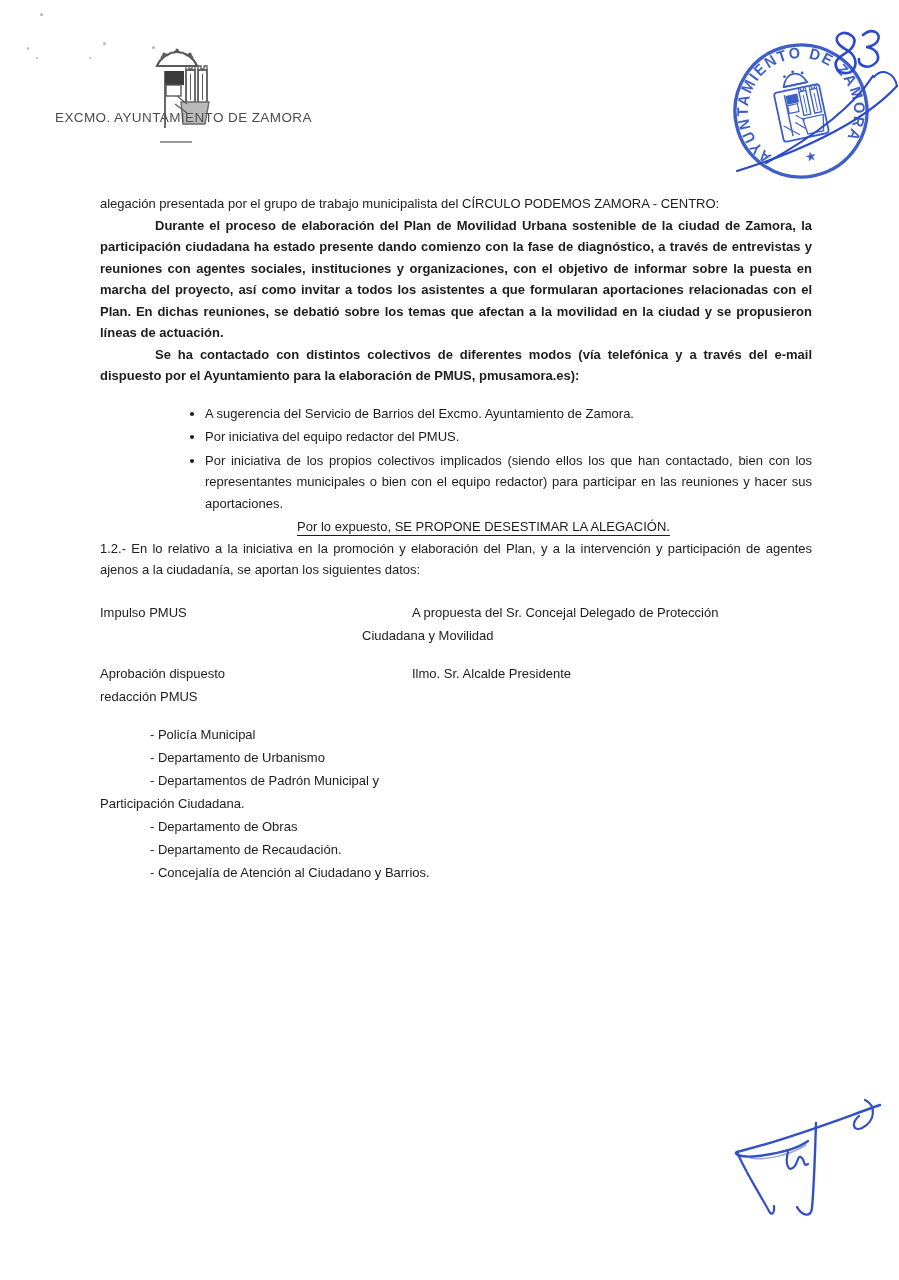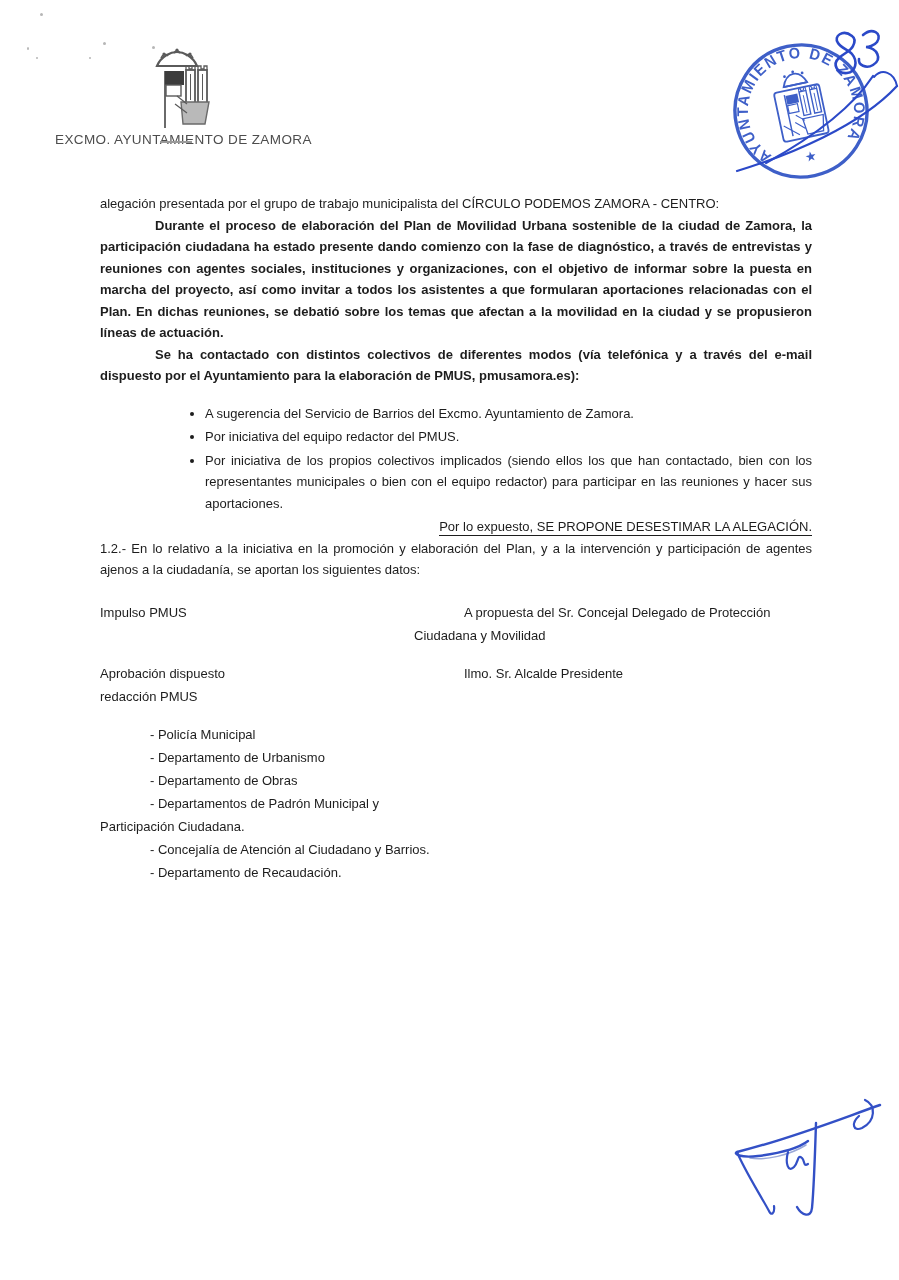--- a/index.html
+++ b/index.html
@@ -4,21 +4,21 @@
 <style>
   html,body{margin:0;padding:0;}
   body{
     width:899px;height:1280px;background:#ffffff;position:relative;
     font-family:"Liberation Sans", sans-serif;color:#1d1d1d;overflow:hidden;
   }
   .speck{position:absolute;background:#8f8f8f;border-radius:50%;opacity:.65;}
 
   
   .org-name{
-    position:absolute;left:55px;top:132px;font-size:13.5px;letter-spacing:.4px;
+    position:absolute;left:55px;top:110px;font-size:13.5px;letter-spacing:.4px;
     color:#4d4d4d;white-space:nowrap;
   }
   .org-rule{position:absolute;left:160px;top:141px;width:32px;height:2px;background:#9a9a9a;}
   .header-logo{position:absolute;left:131px;top:44px;}
 
   
   .stamp{position:absolute;left:716px;top:26px;transform:rotate(-12deg);opacity:.92;}
   .scribble-top{position:absolute;left:700px;top:20px;}
   .signature{position:absolute;left:690px;top:1075px;}
 
@@ -26,29 +26,29 @@
   .content{
     position:absolute;left:100px;top:193px;width:712px;
     font-size:13px;line-height:21.5px;text-align:justify;
   }
   .content p{margin:0;}
   .indent{text-indent:55px;font-weight:bold;}
   .mt12{margin-top:12px}.mt16{margin-top:16px}
   .mt18{margin-top:18px}
   ul.bullets{margin:16px 0 0 0;padding-left:105px;list-style:disc outside;}
   ul.bullets li{text-align:justify;margin:0 0 2px 0;}
-  .proposal{margin-top:18px;text-indent:55px;text-align:right;}
+  .proposal{margin-top:18px;text-indent:55px;text-align:center;}
   .proposal span{border-bottom:1.6px solid #1d1d1d;padding-bottom:1px;}
 
   .details{line-height:23px;text-align:left;}
-  .detail-row{display:flex;margin-top:15px;gap:20px;}
+  .detail-row{display:flex;margin-top:15px;}
   .detail-row.first{margin-top:20px;}
   .detail-label{flex:0 0 262px;}
   .detail-label.w-narrow div{max-width:178px;}
-  .detail-value{width:405px;margin-left:32px;}
+  .detail-value{width:405px;}
   .detail-value.hang{text-indent:50px;}
   .detail-items{width:354px;}
   .detail-items div{text-indent:50px;}
 </style>
 </head>
 <body>
 
 <div class="speck" style="left:40px;top:13px;width:3px;height:3px;"></div>
 <div class="speck" style="left:27px;top:47px;width:2px;height:3px;"></div>
 <div class="speck" style="left:103px;top:42px;width:3px;height:3px;"></div>
@@ -160,24 +160,24 @@
     <div class="detail-row">
       <div class="detail-label w-narrow">
         <div>Aprobación dispuesto redacción PMUS</div>
       </div>
       <div class="detail-value hang">Ilmo. Sr. Alcalde Presidente</div>
     </div>
     <div class="detail-row">
       <div class="detail-items">
         <div>- Policía Municipal</div>
         <div>- Departamento de Urbanismo</div>
+        <div>- Departamentos de Padrón Municipal y Participación Ciudadana.</div>
         <div>- Departamento de Obras</div>
-        <div>- Departamentos de Padrón Municipal y Participación Ciudadana.</div>
+        <div>- Departamento de Recaudación.</div>
         <div>- Concejalía de Atención al Ciudadano y Barrios.</div>
-        <div>- Departamento de Recaudación.</div>
       </div>
     </div>
   </div>
 </div>
 
 <svg class="signature" width="209" height="205" viewBox="0 0 209 205">
   <g fill="none" stroke-linecap="round">
     <path d="M60,83 C75,86 100,80 116,70" stroke="#9aa8d8" stroke-width="1.5"></path>
     <path d="M190,30 C150,44 100,64 47,77 C43,79 50,83 68,81 C92,78 110,72 118,66" stroke="#3350c6" stroke-width="2.4"></path>
     <path d="M47,77 C55,96 68,116 79,136 C81,141 85,139 84,131" stroke="#3350c6" stroke-width="2.2"></path>

